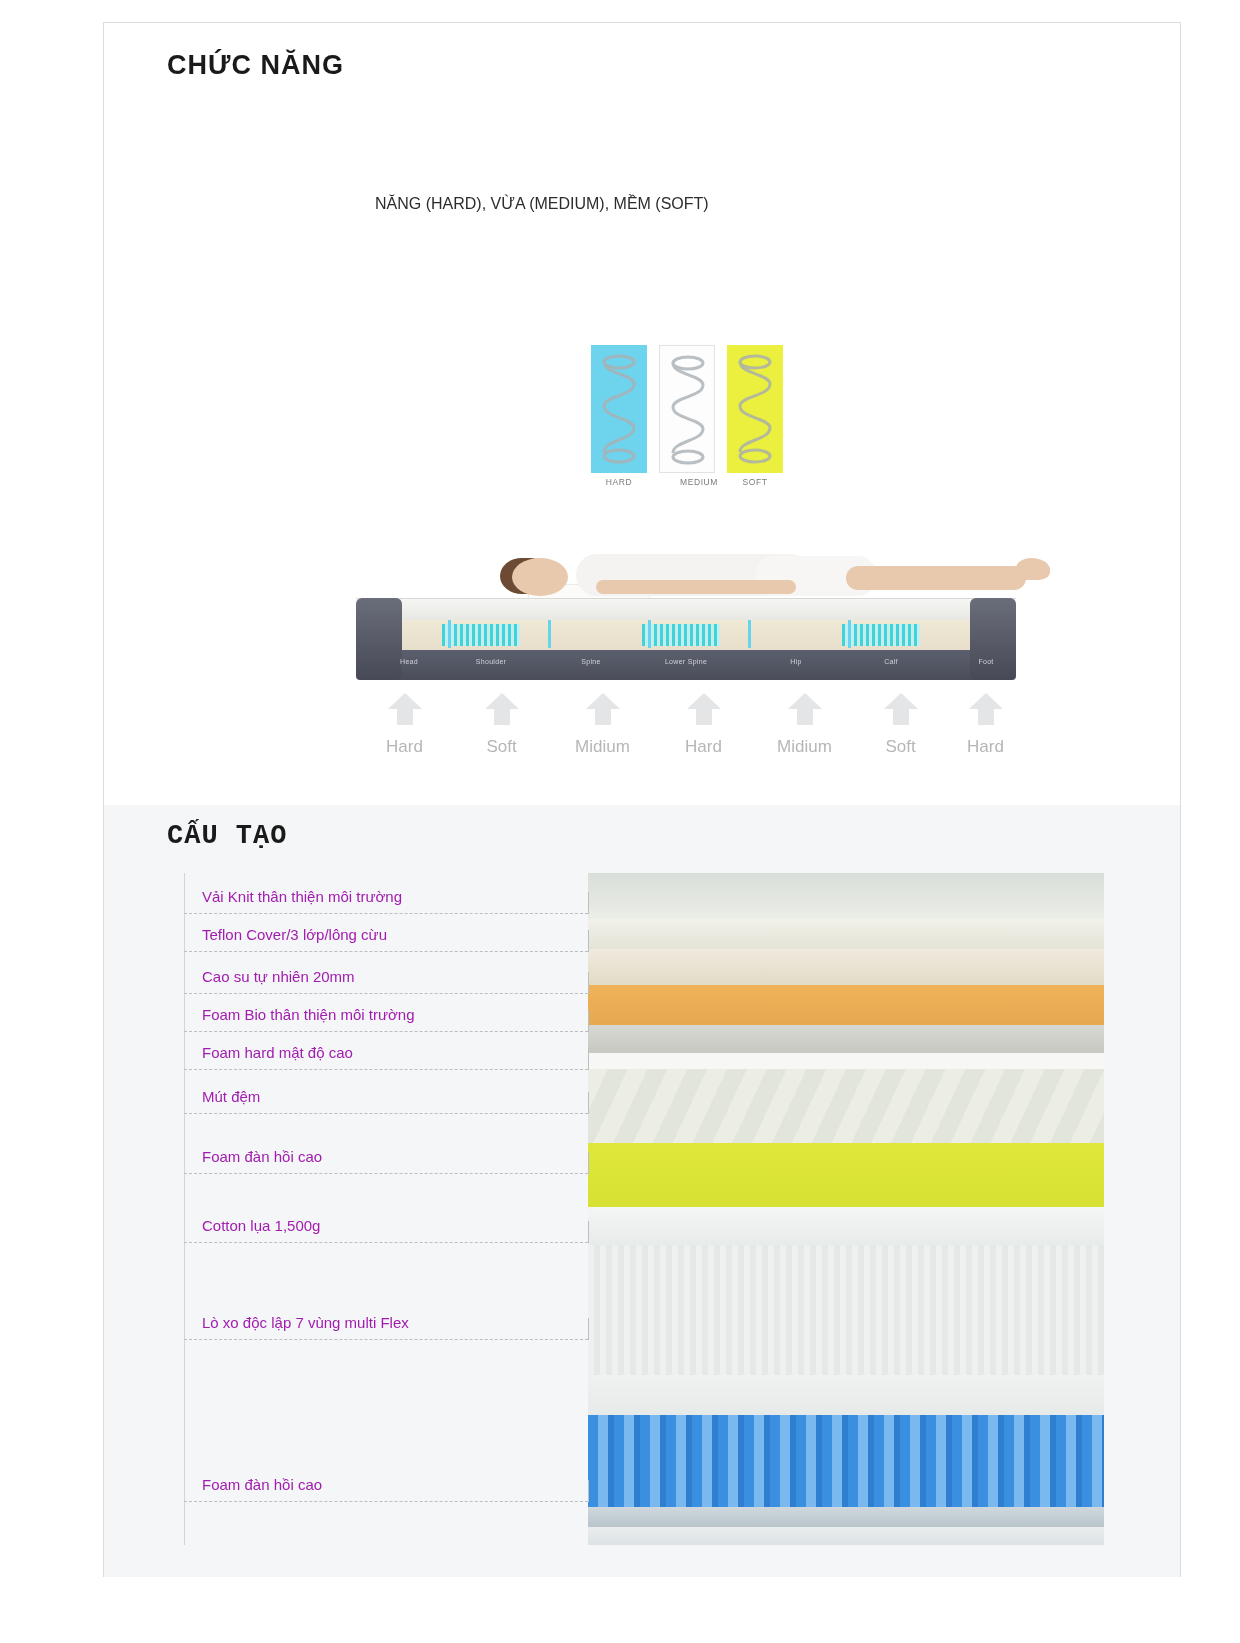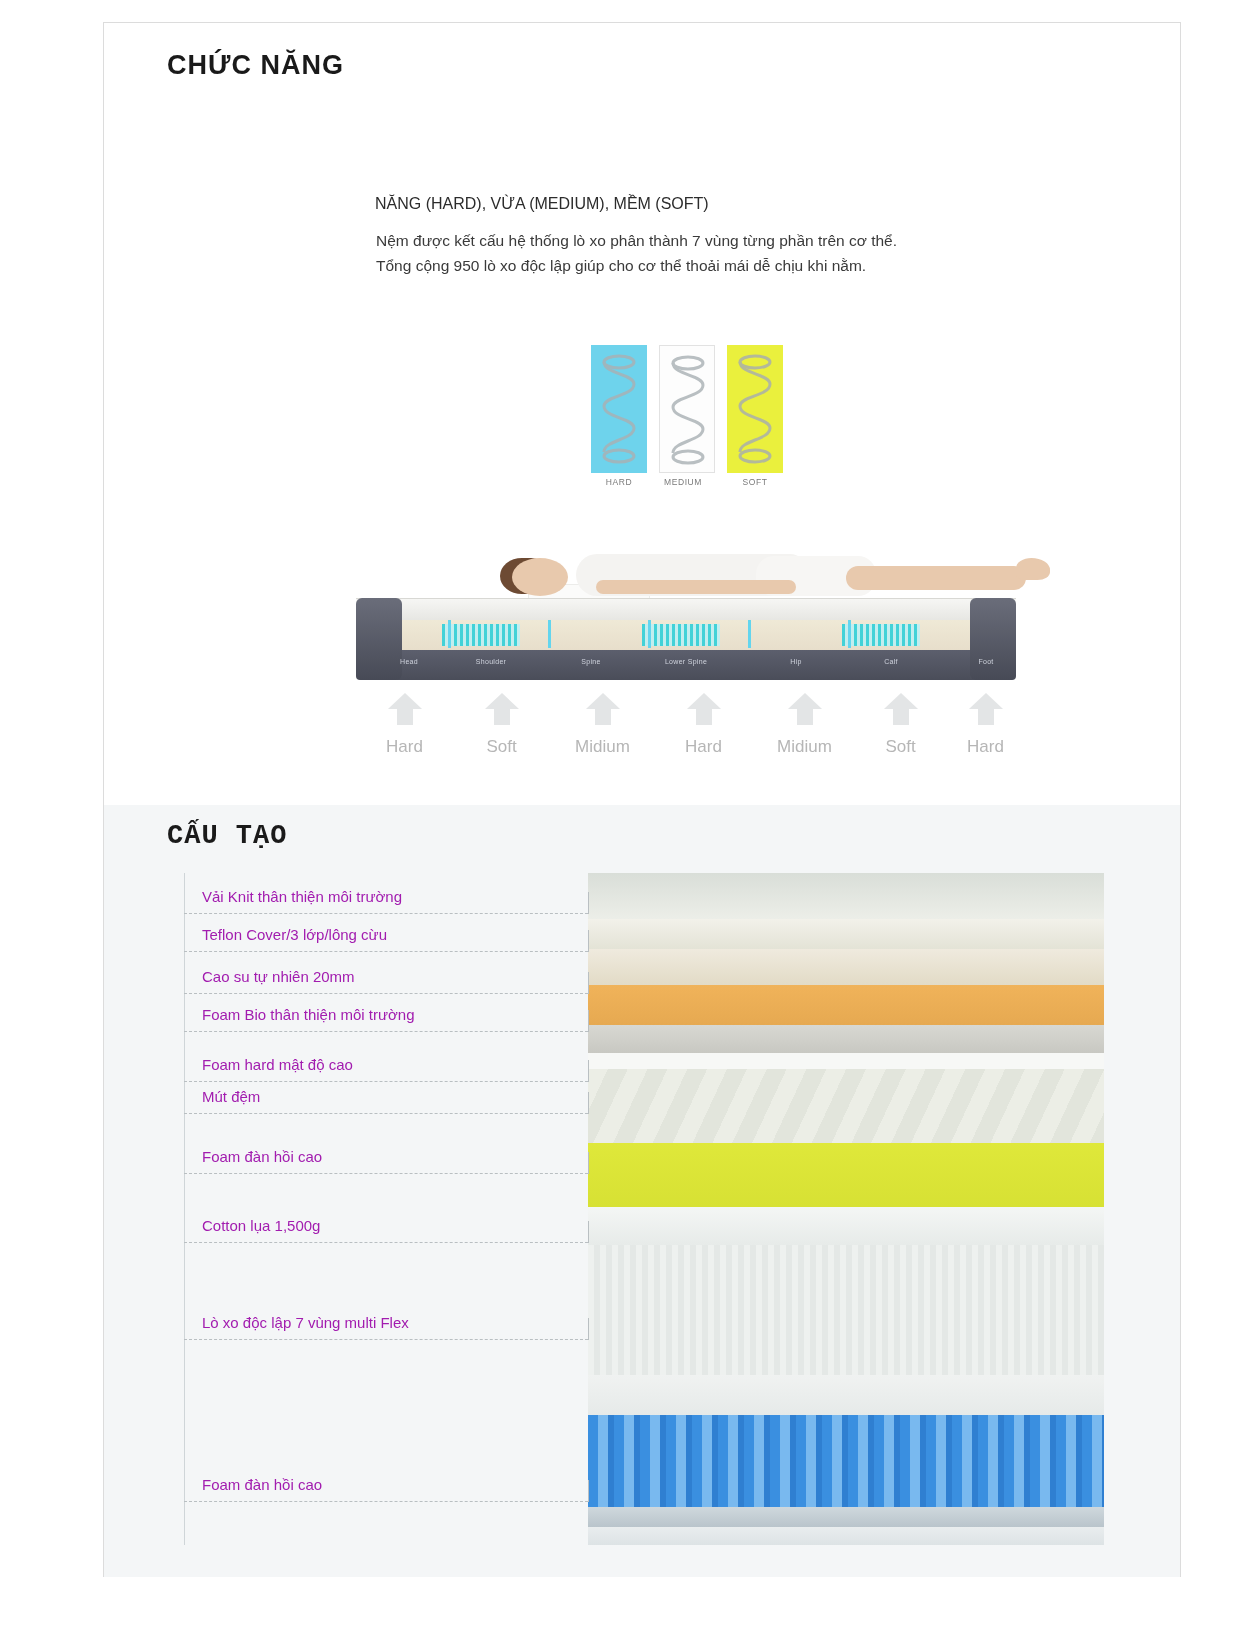--- a/index.html
+++ b/index.html
@@ -112,21 +112,21 @@
   .spring-caps {
     position: absolute;
     top: 132px;
     width: 56px;
     text-align: center;
     font-size: 8.5px;
     letter-spacing: 0.6px;
     color: #7a7a7a;
   }
   .spring-caps.hard  { left: 0; }
-  .spring-caps.medium{ left: 64px; }
+  .spring-caps.medium{ left: 80px; }
   .spring-caps.soft  { left: 136px; }
 
   
   .mattress-wrap {
     position: absolute;
     left: 252px;
     top: 505px;
     width: 660px;
     height: 160px;
   }
@@ -375,22 +375,20 @@
 
   <div class="frame-border"></div>
 
   <div class="section-one">
 
     <div class="section-title" id="title-chuc-nang">CHỨC NĂNG</div>
 
 
     <div class="s1-sub">NĂNG (HARD), VỪA (MEDIUM), MỀM (SOFT)</div>
 
-    <div class="s1-para" style="white-space:pre-line;">Nệm được kết cấu hệ thống lò xo phân thành 7 vùng từng phần trên cơ thể.
-Tổng cộng 950 lò xo độc lập giúp cho cơ thể thoải mái dễ chịu khi nằm.</div>
 
     <div class="springs">
 
       <div class="spring-card hard">
         <svg class="coil" viewBox="0 0 40 114">
           <g fill="none" stroke="#9fb6bd" stroke-width="3">
             <ellipse cx="20" cy="10" rx="15" ry="6"></ellipse>
             <path d="M5 10 C5 22 35 22 35 32 C35 44 5 44 5 54 C5 66 35 66 35 76 C35 88 5 88 5 100"></path>
             <ellipse cx="20" cy="104" rx="15" ry="6"></ellipse>
           </g>
@@ -547,21 +545,21 @@
         <span class="stub"></span>
       </div>
       <div class="label-row" style="top:128px;">
         <span class="cap">Cao su tự nhiên 20mm</span>
         <span class="stub"></span>
       </div>
       <div class="label-row" style="top:166px;">
         <span class="cap">Foam Bio thân thiện môi trường</span>
         <span class="stub"></span>
       </div>
-      <div class="label-row" style="top:216px;">
+      <div class="label-row" style="top:204px;">
         <span class="cap">Foam hard mật độ cao</span>
         <span class="stub"></span>
       </div>
       <div class="label-row" style="top:248px;text-decoration:underline;">
         <span class="cap">Mút đệm</span>
         <span class="stub"></span>
       </div>
       <div class="label-row" style="top:308px;">
         <span class="cap">Foam đàn hồi cao</span>
         <span class="stub"></span>

